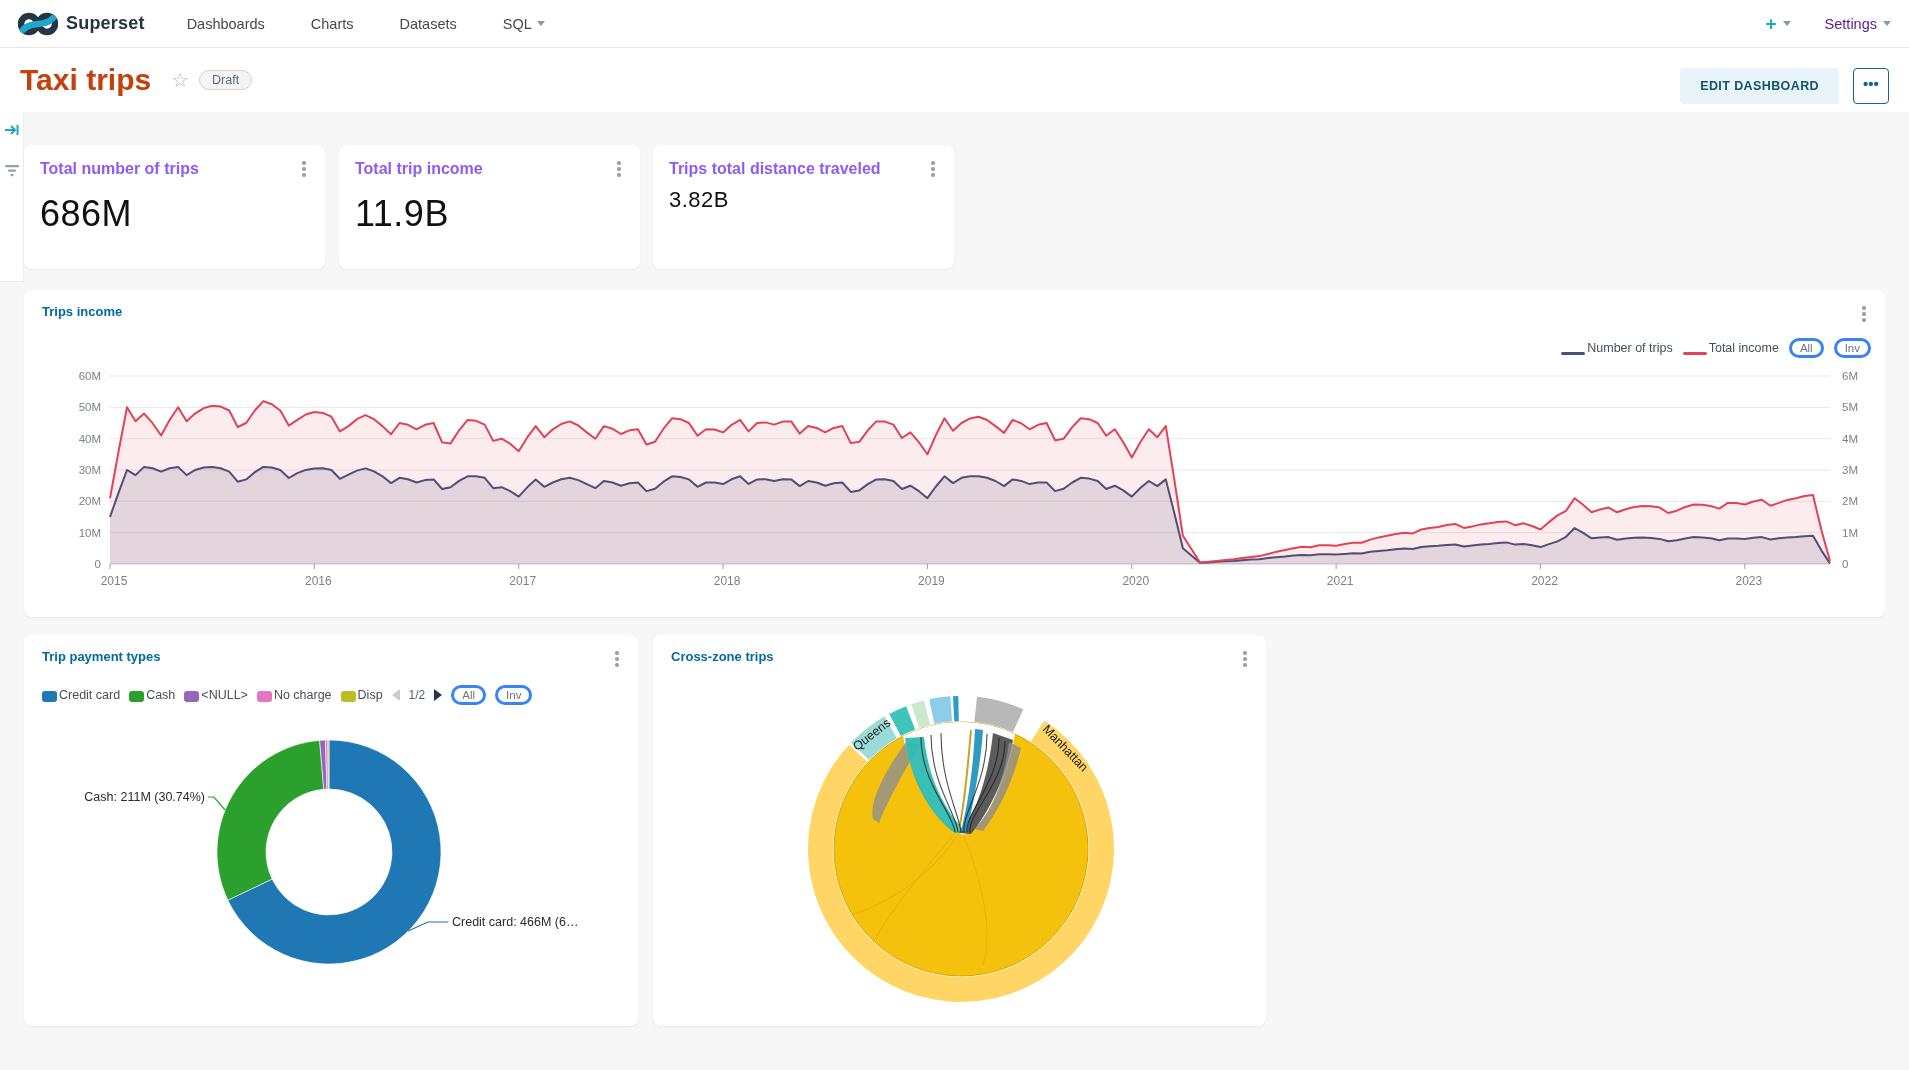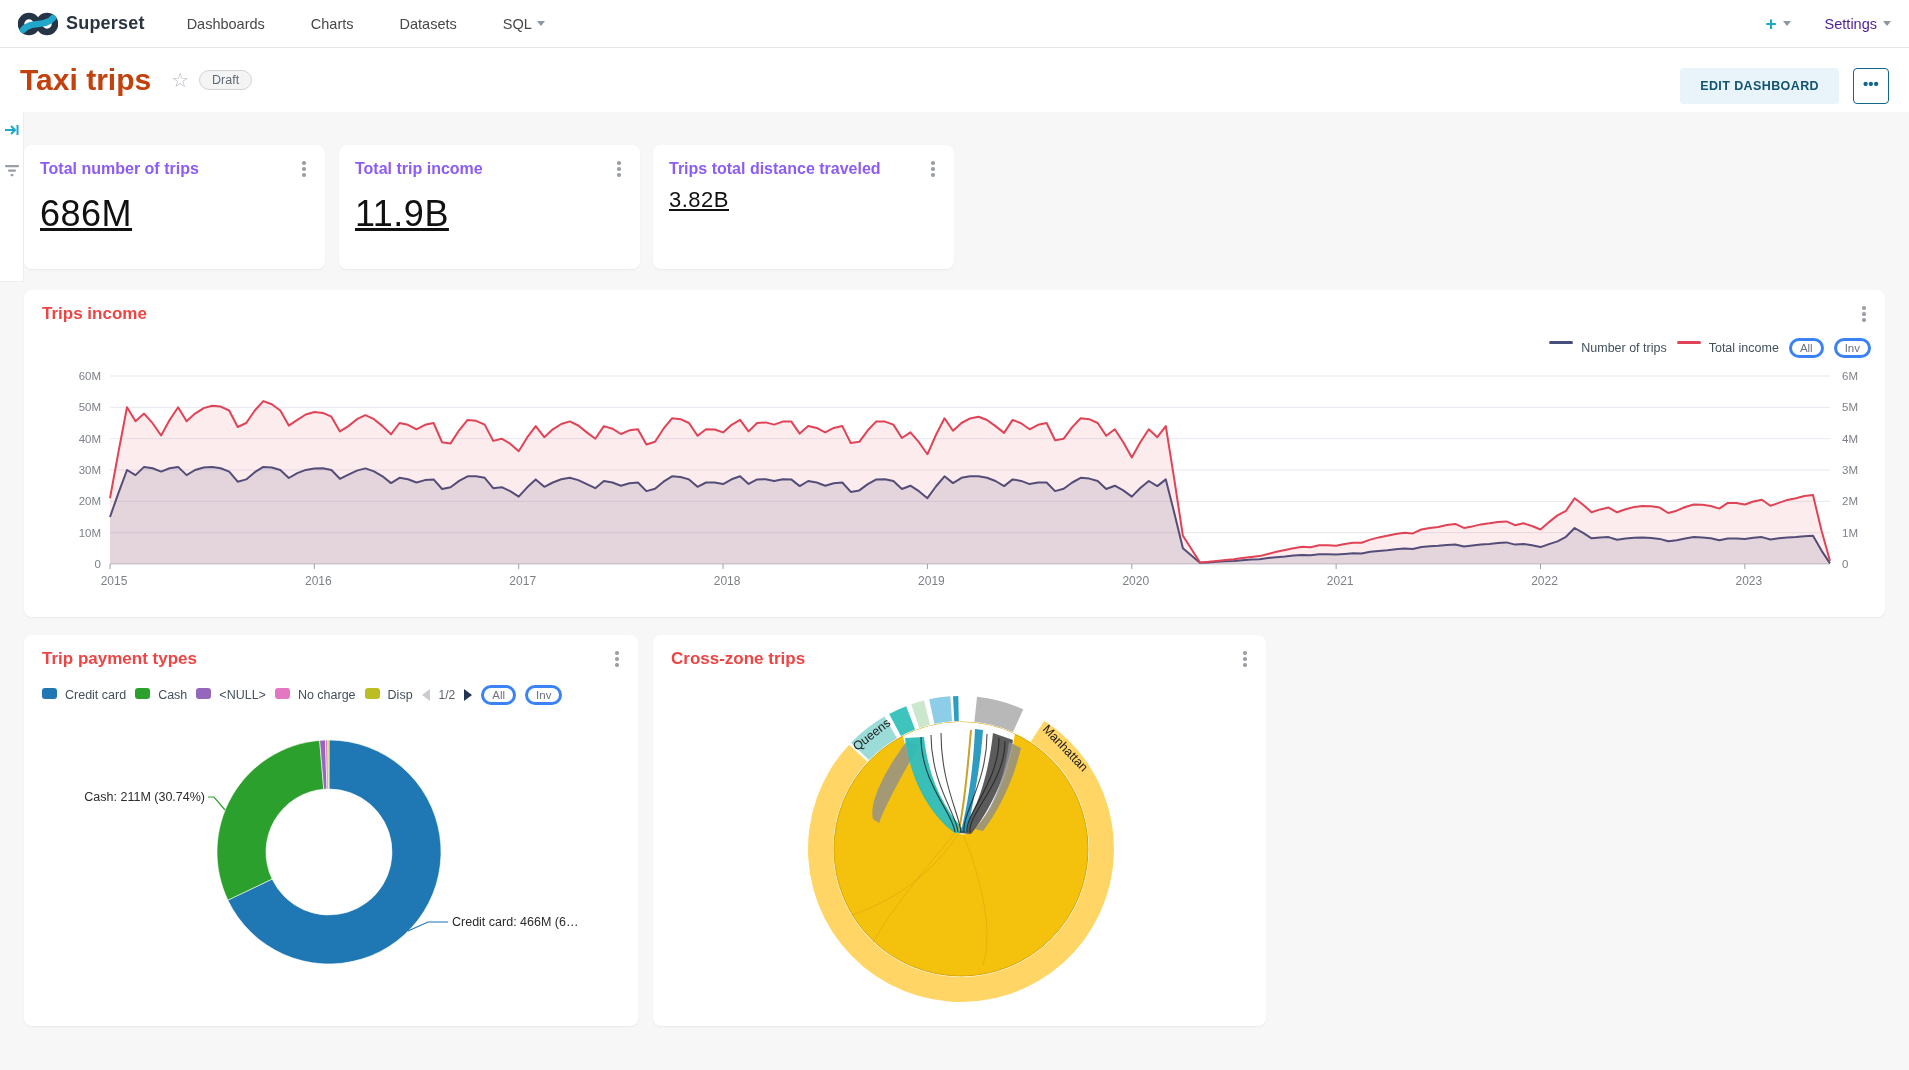--- a/index.html
+++ b/index.html
@@ -27,34 +27,34 @@
   .btn-edit { background:#e8f4f9; color:#12536f; border:none; border-radius:4px; font-size:12.5px; font-weight:700; letter-spacing:.4px; padding:11px 20px; cursor:pointer; font-family:inherit; }
   .btn-more { width:36px; height:36px; background:#fff; border:1.5px solid #13678a; border-radius:4px; color:#13678a; font-size:15px; font-weight:700; line-height:30px; text-align:center; cursor:pointer; }
 
   
   .filterstrip { left:0; top:112px; width:24px; height:170px; background:#fff; border-right:1px solid #eceff1; border-bottom:1px solid #eceff1; display:flex; flex-direction:column; align-items:center; padding-top:10px; gap:26px; }
 
   
   .card, .panel { background:#fff; border-radius:8px; box-shadow:0 1px 2px rgba(0,0,0,.06); }
   .card { padding:14px 16px; }
   .card-title { font-size:16px; font-weight:700; color:#8b5cf6; line-height:1.25; max-width:230px; }
-  .card-value { font-size:36px; font-weight:500; color:#111; margin-top:14px; letter-spacing:.5px;text-decoration:underline; }
+  .card-value { font-size:36px; font-weight:500; color:#111; margin-top:14px; letter-spacing:.5px; }
   .card-value.small { font-size:22px; margin-top:8px; }
   .kebab { position:absolute; top:14px; right:12px; width:18px; height:22px; cursor:pointer; display:flex; justify-content:center; }
   .kebab i { width:3.5px; height:3.5px; border-radius:50%; background:#9aa0a6; display:block; margin-top:2px; position:relative; }
   .kebab i::before, .kebab i::after { content:""; position:absolute; left:0; width:3.5px; height:3.5px; border-radius:50%; background:#9aa0a6; }
   .kebab i::before { top:6px; } .kebab i::after { top:12px; }
-  .panel-title { font-size:17px; font-weight:700; color:#ef4444; }
+  .panel-title { font-size:13px; font-weight:700; color:#0369a1; }
 
   .pill { display:inline-block; border:3px solid #3b82f6; border-radius:12px; color:#6b7280; font-size:11.5px; padding:1px 8px; cursor:pointer; background:#fff; }
 
   
   .ts-legend { position:absolute; top:48px; right:14px; display:flex; align-items:center; gap:10px; font-size:12.5px; color:#42505c; }
   .ts-legend .sw { width:24px; height:3px; border-radius:2px; display:inline-block; }
-  .leg-item { display:flex; align-items:flex-start; gap:8px; cursor:pointer; }
+  .leg-item { display:flex; align-items:flex-end; gap:2px; cursor:pointer; }
 
   
   .pay-legend { position:absolute; left:18px; top:50px; width:580px; display:flex; align-items:center; gap:9px; font-size:12.5px; color:#42505c; white-space:nowrap; overflow:hidden; }
   .pay-sw { width:15px; height:11px; border-radius:3px; display:inline-block; flex:none; }
   .pg-arrow-l { width:0;height:0;border-top:6px solid transparent;border-bottom:6px solid transparent;border-right:8px solid #c9cdd2; cursor:pointer; }
   .pg-arrow-r { width:0;height:0;border-top:6px solid transparent;border-bottom:6px solid transparent;border-left:8px solid #223354; cursor:pointer; }
   .pg-num { font-size:12px; color:#5a646e; }
 
   svg text { font-family:"Liberation Sans", sans-serif; }
 </style>

